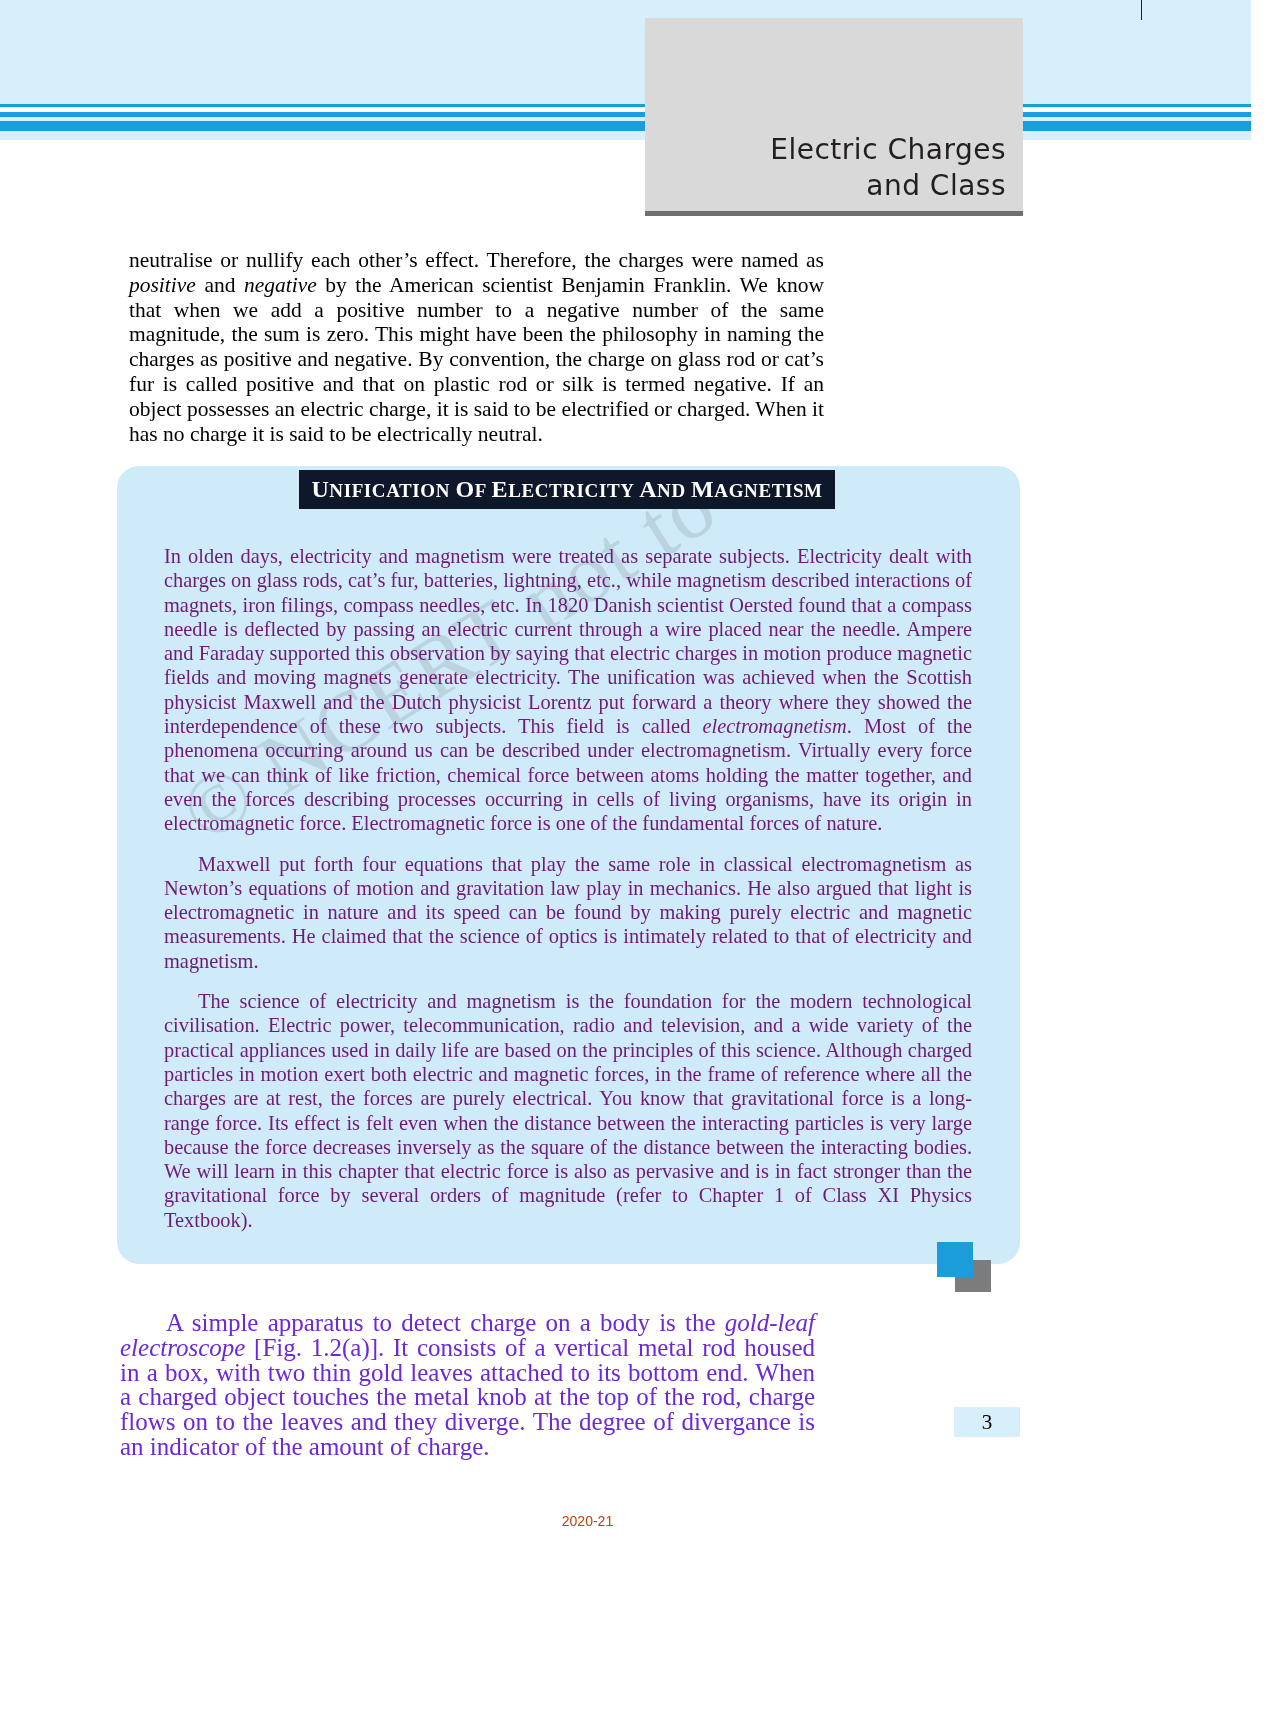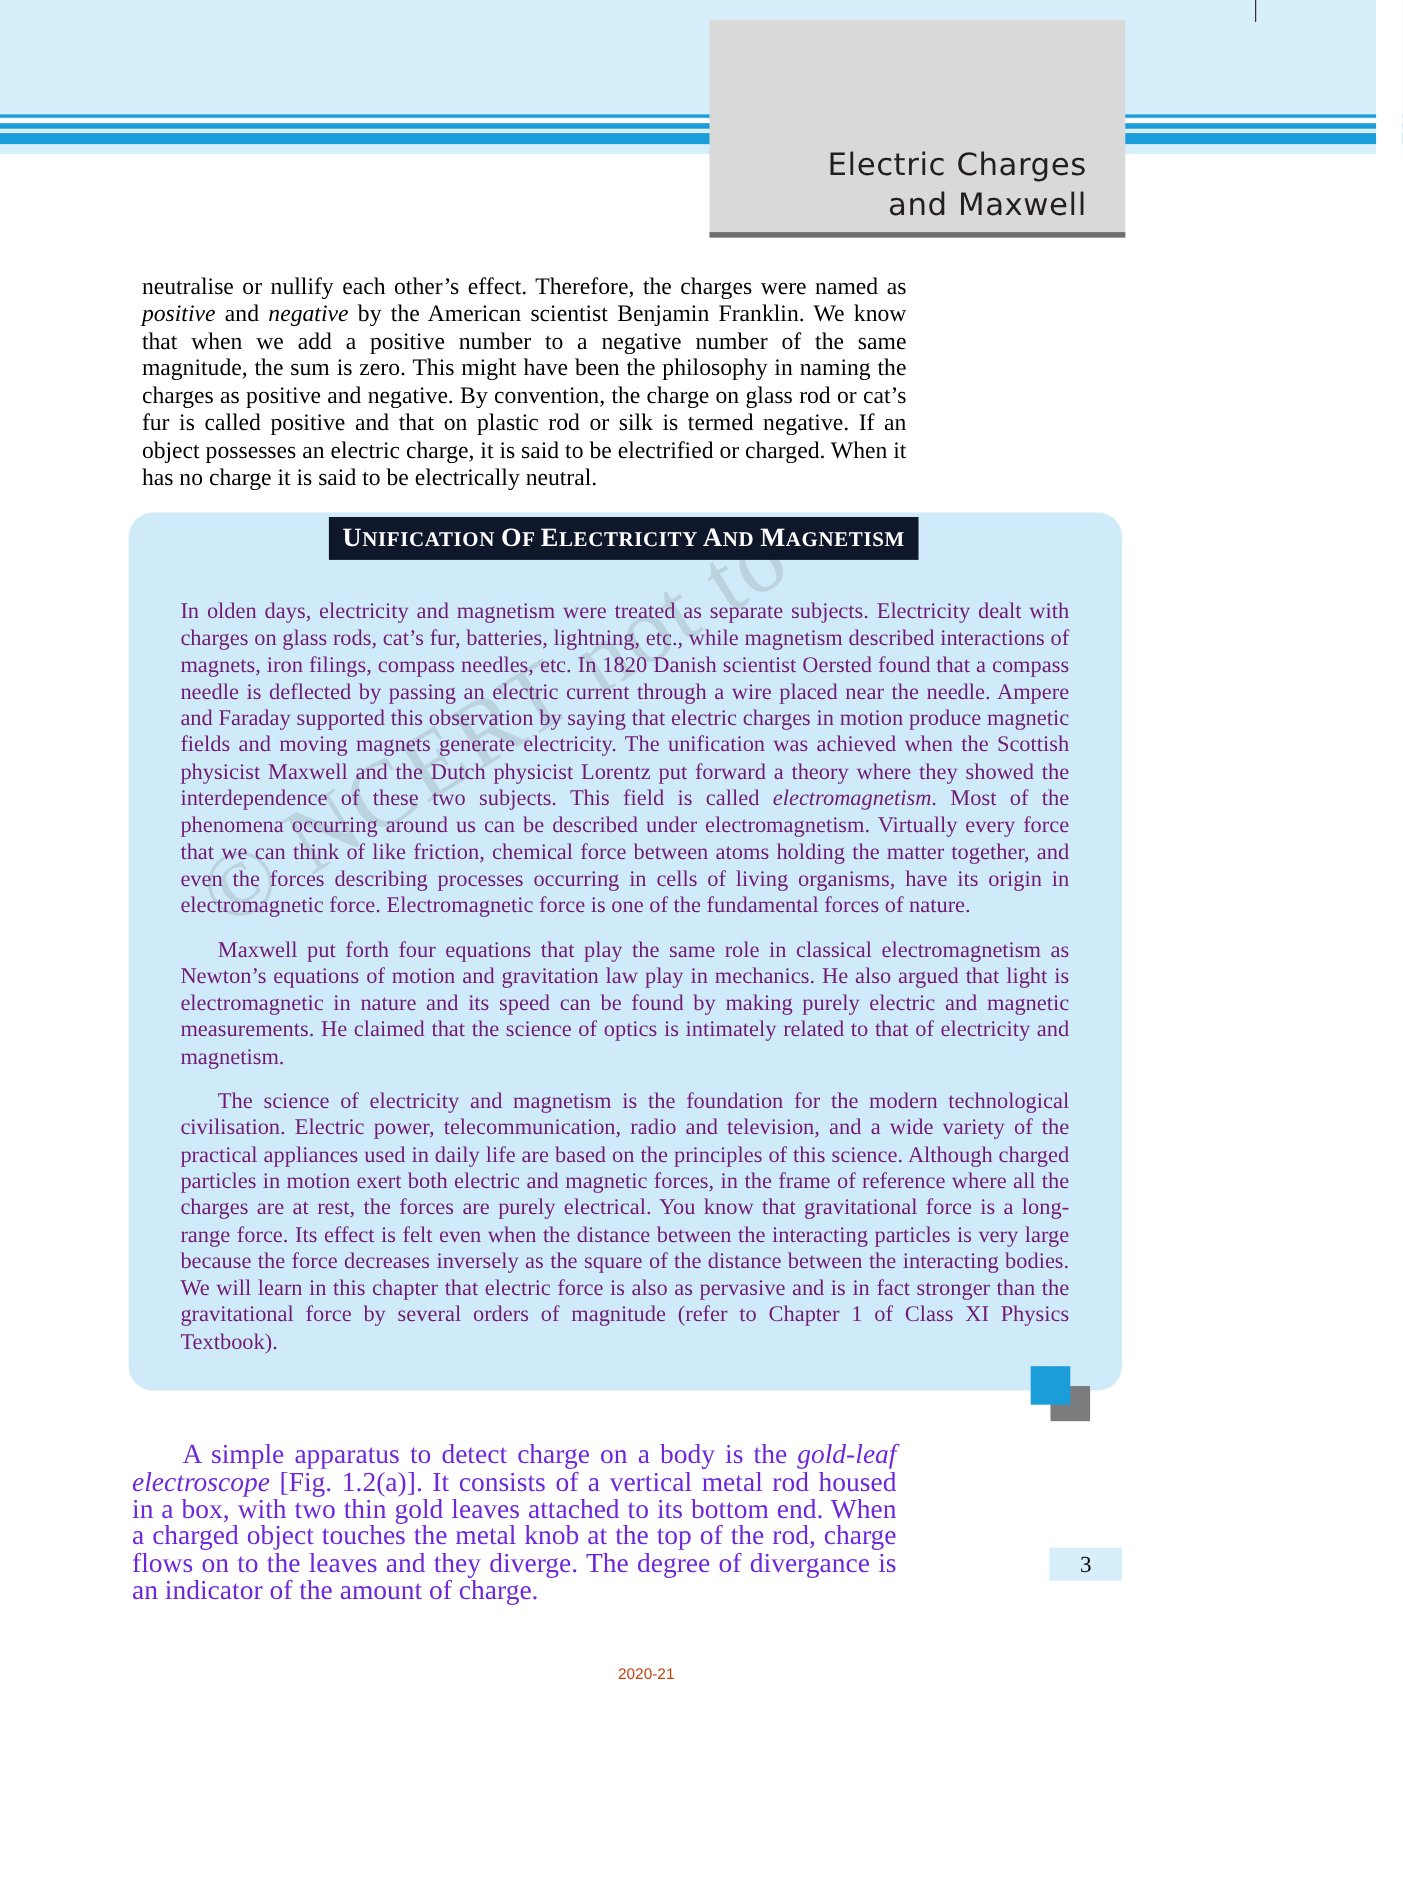--- a/index.html
+++ b/index.html
@@ -81,21 +81,21 @@
     left: 645px;
     top: 18px;
     width: 378px;
     height: 198px;
     background: #d9d9d9;
     border-bottom: 5px solid #6d6e70;
     box-sizing: border-box;
   }
   .chapter-title {
     position: absolute;
-    left: 620px;
+    left: 638px;
     top: 132px;
     width: 368px;
     text-align: right;
     font-family: "DejaVu Sans", sans-serif;
     font-size: 28px;
     line-height: 36px;
     color: #231f20;
     letter-spacing: 0.5px;
   }
 
@@ -255,21 +255,21 @@
 <div class="band-rule-3"></div>
 <div class="band-white-gap"></div>
 <div class="band-rule-1"></div>
 <div class="band-rule-2"></div>
 <div class="right-edge-white"></div>
 <div class="corner-tick"></div>
 
 <div class="chapter-title-box"></div>
 <div class="chapter-title">
   <div>Electric Charges</div>
-  <div>and Maxwell</div>
+  <div>and Class</div>
 </div>
 
 <div class="content">
 
   <p class="body-text">neutralise or nullify each other’s effect. Therefore, the charges were named as <i>positive</i> and <i>negative</i> by the American scientist Benjamin Franklin. We know that when we add a positive number to a negative number of the same magnitude, the sum is zero. This might have been the philosophy in naming the charges as positive and negative. By convention, the charge on glass rod or cat’s fur is called positive and that on plastic rod or silk is termed negative. If an object possesses an electric charge, it is said to be electrified or charged. When it has no charge it is said to be electrically neutral.</p>
 
   <div class="box"></div>
 
   <div class="watermark">
     <span>© NCERT not to be republished</span>

